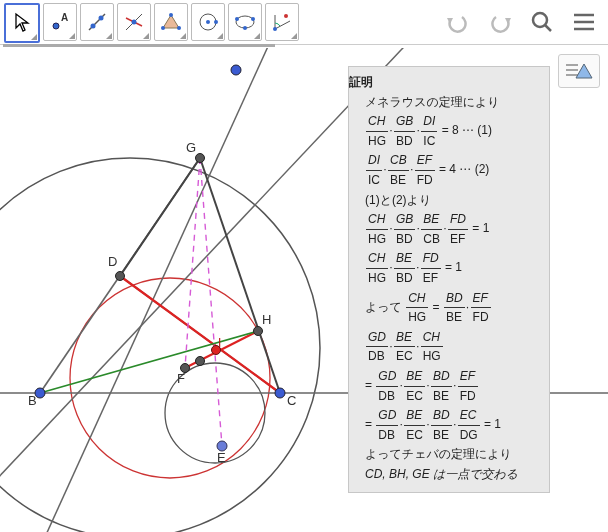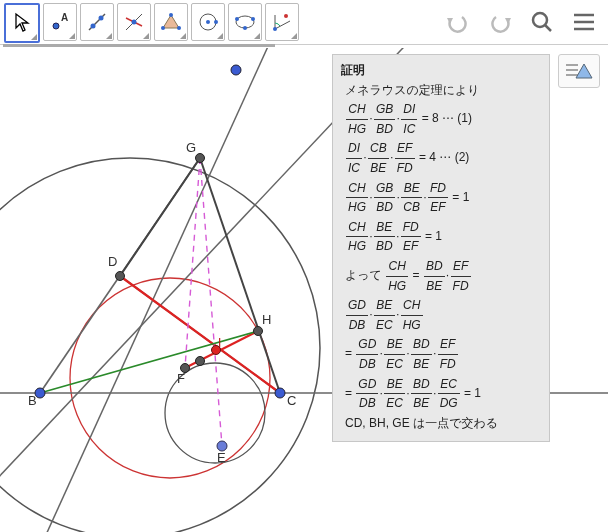--- a/index.html
+++ b/index.html
@@ -6,27 +6,27 @@
   .toolbar{height:44px;border-bottom:1px solid #ccc;display:flex;align-items:center;background:#fff;position:relative}
   .tool-group{display:flex;padding:2px 0 0 4px}
   .tool-btn{width:32px;height:36px;border:1px solid #bbb;margin-right:3px;display:flex;align-items:center;justify-content:center;background:#fff;cursor:pointer;position:relative;border-radius:2px}
   .tool-btn.selected{border:2px solid #4a6fd8}
   .tool-btn::after{content:"";position:absolute;bottom:1px;right:1px;border:3px solid transparent;border-bottom-color:#999;border-right-color:#999}
   .tool-underline{position:absolute;top:44px;left:3px;width:272px;height:3px;background:#aaa}
   .right-controls{margin-left:auto;display:flex;align-items:center;gap:14px;padding-right:10px}
   .rc-btn{width:28px;height:28px;display:flex;align-items:center;justify-content:center;cursor:pointer;color:#888}
   .canvas-area{position:absolute;top:48px;left:0;right:0;bottom:0;overflow:hidden}
   .pt-lbl{position:absolute;font:13px sans-serif;color:#333}
-  .proof-panel{position:absolute;top:54px;right:58px;width:200px;background:#e9e9e9;border:1px solid #c7c7c7;padding:6px 8px 8px;font-size:12px;line-height:1.55;color:#222}
+  .proof-panel{position:absolute;top:66px;right:58px;width:200px;background:#e9e9e9;border:1px solid #c7c7c7;padding:6px 0 8px;font-size:12px;line-height:1.55;color:#222}
   .proof-panel .title{font-weight:bold;margin-bottom:1px}
-  .fr{display:inline-block;vertical-align:middle;text-align:center;margin:0 1px}
+  .fr{display:inline-block;vertical-align:middle;text-align:left;margin:0 1px}
   .fr .n{display:block;border-bottom:1px solid #333;padding:0 2px;font-style:italic}
-  .fr .d{display:block;padding:0 2px;font-style:italic}
-  .mi{}
-  .ln{margin:1px 4px;white-space:nowrap}
+  .fr .d{display:block;padding:0 2px;}
+  .mi{font-style:italic}
+  .ln{margin:1px 16px;white-space:nowrap}
   .style-btn{position:absolute;top:54px;right:8px;width:40px;height:32px;border:1px solid #ccc;border-radius:3px;background:#fafafa;display:flex;align-items:center;justify-content:center;cursor:pointer}
 </style>
 </head>
 <body>
 
 <div class="toolbar">
   <div class="tool-group">
     <div class="tool-btn selected">
       <svg width="18" height="22">
           <path d="M3 2 L3 16 L7 12 L10 19 L12 18 L9 11 L15 11 Z" fill="#fff" stroke="#000" stroke-width="1.3"></path>
@@ -170,32 +170,34 @@
 
 <div class="proof-panel">
   <div class="title">証明</div>
   <div class="ln">メネラウスの定理により</div>
   <div class="ln">
     <span class="fr"><span class="n">CH</span><span class="d">HG</span></span>·<span class="fr"><span class="n">GB</span><span class="d">BD</span></span>·<span class="fr"><span class="n">DI</span><span class="d">IC</span></span><span> = 8 ⋯ (1)</span>
   </div>
   <div class="ln">
     <span class="fr"><span class="n">DI</span><span class="d">IC</span></span>·<span class="fr"><span class="n">CB</span><span class="d">BE</span></span>·<span class="fr"><span class="n">EF</span><span class="d">FD</span></span><span> = 4 ⋯ (2)</span>
   </div>
+  <div class="ln">(1)と(2)より</div>
   <div class="ln">
     <span class="fr"><span class="n">CH</span><span class="d">HG</span></span>·<span class="fr"><span class="n">GB</span><span class="d">BD</span></span>·<span class="fr"><span class="n">BE</span><span class="d">CB</span></span>·<span class="fr"><span class="n">FD</span><span class="d">EF</span></span><span> = 1</span>
   </div>
   <div class="ln">
     <span class="fr"><span class="n">CH</span><span class="d">HG</span></span>·<span class="fr"><span class="n">BE</span><span class="d">BD</span></span>·<span class="fr"><span class="n">FD</span><span class="d">EF</span></span><span> = 1</span>
   </div>
   <div class="ln">
     <span>よって </span><span class="fr"><span class="n">CH</span><span class="d">HG</span></span> = <span class="fr"><span class="n">BD</span><span class="d">BE</span></span>·<span class="fr"><span class="n">EF</span><span class="d">FD</span></span>
   </div>
   <div class="ln">
     <span class="fr"><span class="n">GD</span><span class="d">DB</span></span>·<span class="fr"><span class="n">BE</span><span class="d">EC</span></span>·<span class="fr"><span class="n">CH</span><span class="d">HG</span></span>
   </div>
   <div class="ln">
     = <span class="fr"><span class="n">GD</span><span class="d">DB</span></span>·<span class="fr"><span class="n">BE</span><span class="d">EC</span></span>·<span class="fr"><span class="n">BD</span><span class="d">BE</span></span>·<span class="fr"><span class="n">EF</span><span class="d">FD</span></span>
   </div>
   <div class="ln">
     = <span class="fr"><span class="n">GD</span><span class="d">DB</span></span>·<span class="fr"><span class="n">BE</span><span class="d">EC</span></span>·<span class="fr"><span class="n">BD</span><span class="d">BE</span></span>·<span class="fr"><span class="n">EC</span><span class="d">DG</span></span><span> = 1</span>
   </div>
+  <div class="ln">よってチェバの定理により</div>
   <div class="ln mi">CD, BH, GE は一点で交わる</div>
 </div>
 
 </body></html>

